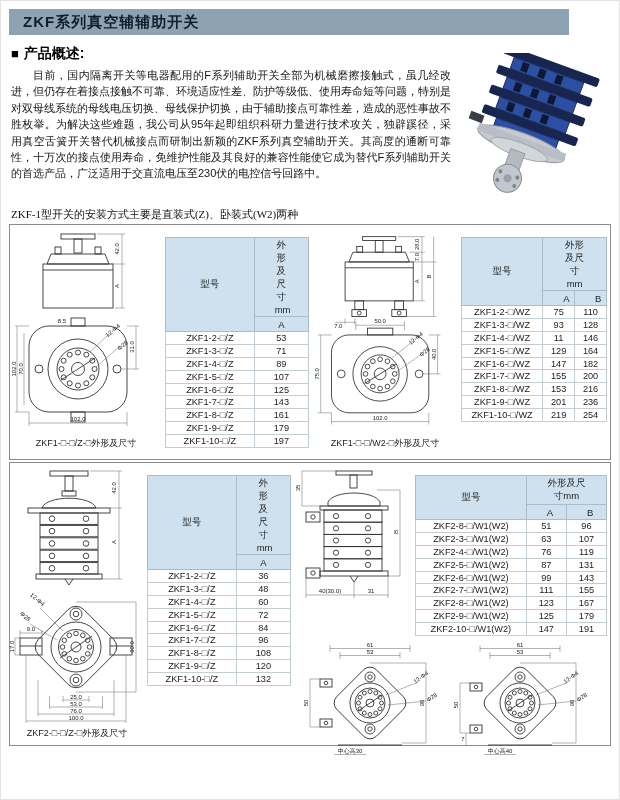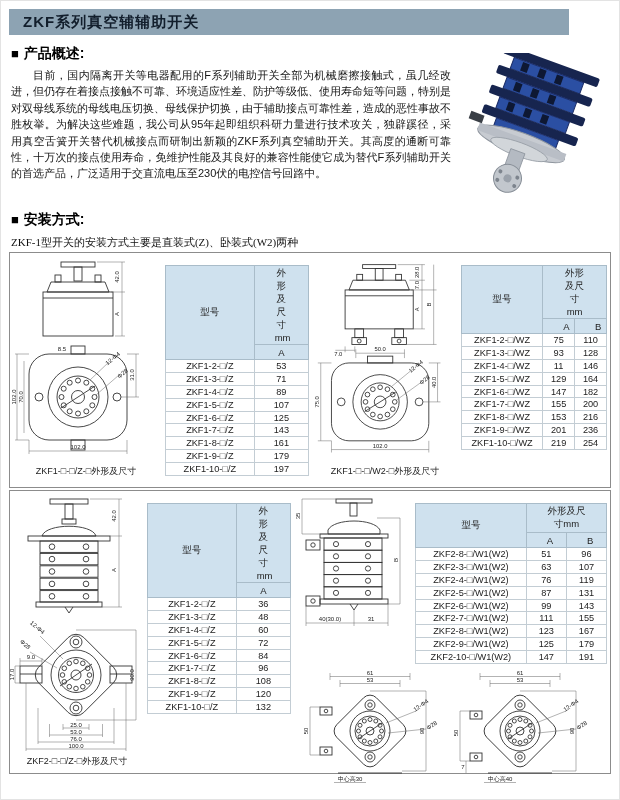--- a/index.html
+++ b/index.html
@@ -83,23 +83,20 @@
             <circle cx="80" cy="127" r="2" fill="#7d848d"></circle>
           <circle cx="62" cy="136" r="2" fill="#7d848d"></circle>
             <circle cx="80" cy="136" r="2" fill="#7d848d"></circle>
           <rect x="14" y="80" width="14" height="8" fill="#3a3f46"></rect>
         </g>
       </svg>
     </div>
     <p class="para">目前，国内隔离开关等电器配用的F系列辅助开关全部为机械磨擦接触式，虽几经改进，但仍存在着接点接触不可靠、环境适应性差、防护等级低、使用寿命短等问题，特别是对双母线系统的母线电压切换、母线保护切换，由于辅助接点可靠性差，造成的恶性事故不胜枚举。为解决这些难题，我公司从95年起即组织科研力量进行技术攻关，独辟蹊径，采用真空舌簧开关替代机械接点而研制出新颖的ZKF系列真空辅助开关。其高度的通断可靠性，十万次的接点使用寿命，免维护性能及其良好的兼容性能使它成为替代F系列辅助开关的首选产品，广泛适用于交直流电压至230伏的电控信号回路中。</p>
   </div>
 
-  <div class="sec-head">
-    <span class="bullet">■</span><span>安装方式:</span>
-  </div>
   <p class="note">ZKF-1型开关的安装方式主要是直装式(Z)、卧装式(W2)两种</p>
 
   <div class="box box1">
     <div class="d-col w152">
       <svg width="150" height="206" viewBox="0 0 150 206">
         <g class="ln">
           <rect x="50" y="4" width="34" height="5"></rect>
             <rect x="63" y="9" width="8" height="14"></rect>
           <rect x="44" y="17" width="6" height="7"></rect>
             <rect x="84" y="17" width="6" height="7"></rect>

